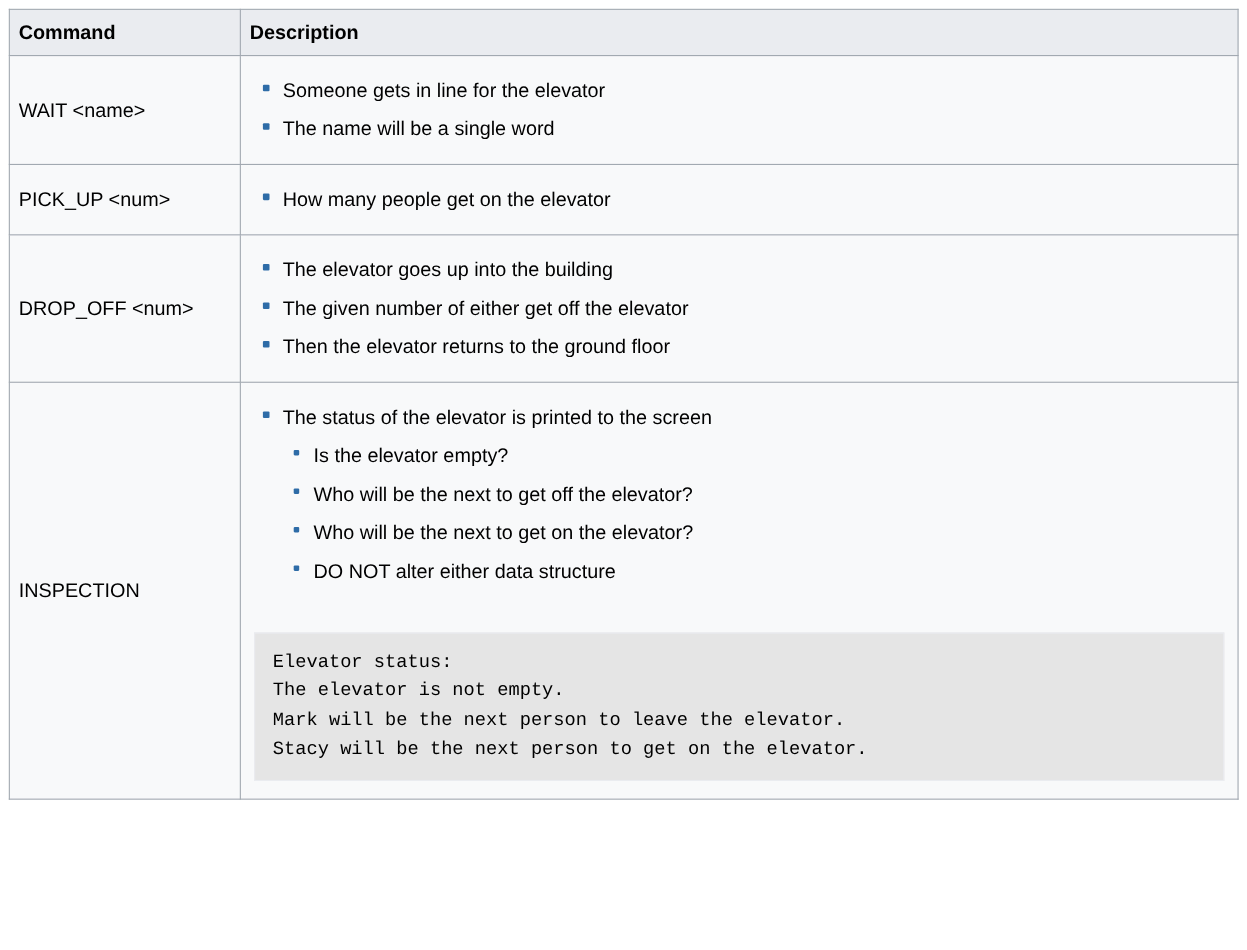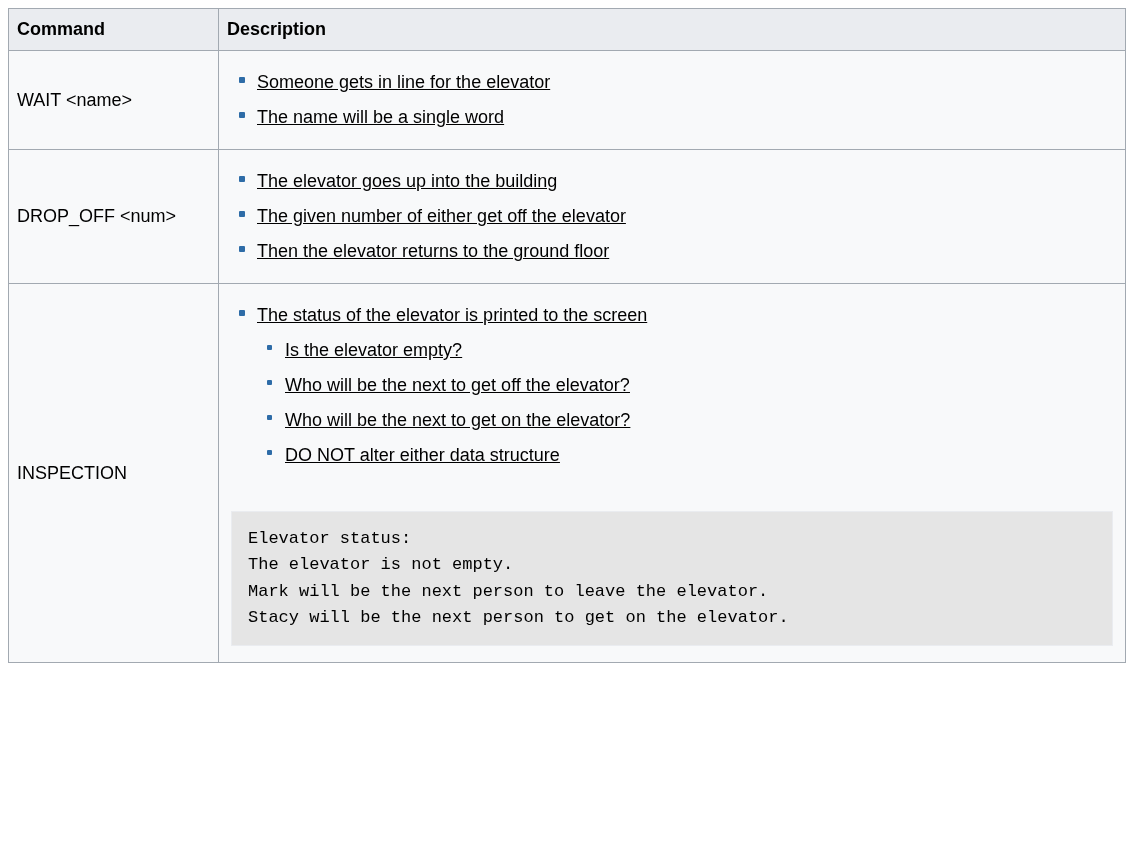--- a/index.html
+++ b/index.html
@@ -40,21 +40,20 @@
       margin: 8px 0;
     }
     ul ul {
       padding-left: 28px;
       margin: 4px 0;
     }
     li {
       position: relative;
       padding: 4px 0;
       line-height: 1.5;
-      text-decoration: underline;
     }
     li::before {
       content: "";
       position: absolute;
       left: -18px;
       top: 12px;
       width: 6px;
       height: 6px;
       background: #2e6ca7;
       border-radius: 1px;
@@ -92,20 +91,28 @@
     <tr>
       <td class="cmd-cell">WAIT &lt;name&gt;</td>
       <td>
         <ul>
           <li>Someone gets in line for the elevator</li>
           <li>The name will be a single word</li>
         </ul>
       </td>
     </tr>
     <tr>
+      <td class="cmd-cell">PICK_UP &lt;num&gt;</td>
+      <td>
+        <ul>
+          <li>How many people get on the elevator</li>
+        </ul>
+      </td>
+    </tr>
+    <tr>
       <td class="cmd-cell">DROP_OFF &lt;num&gt;</td>
       <td>
         <ul>
           <li>The elevator goes up into the building</li>
           <li>The given number of either get off the elevator</li>
           <li>Then the elevator returns to the ground floor</li>
         </ul>
       </td>
     </tr>
     <tr>

